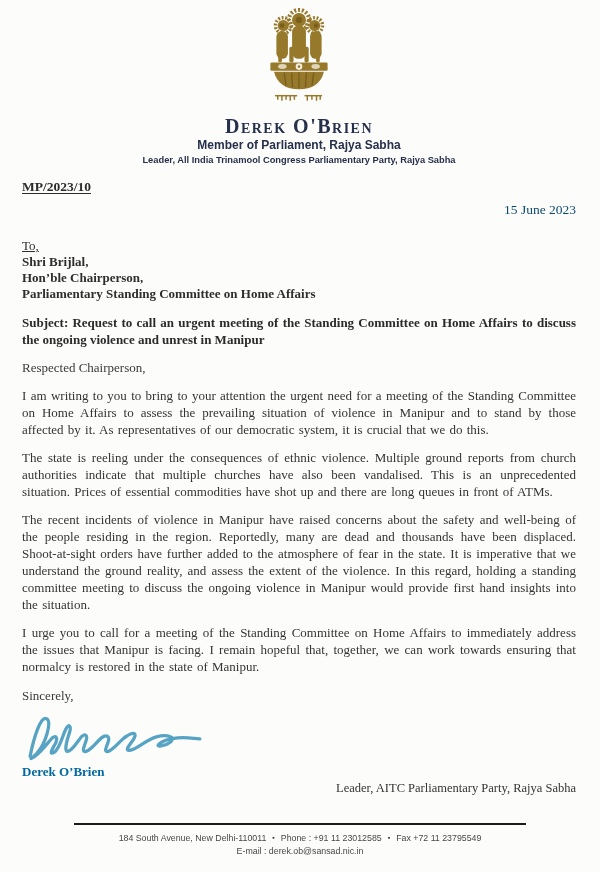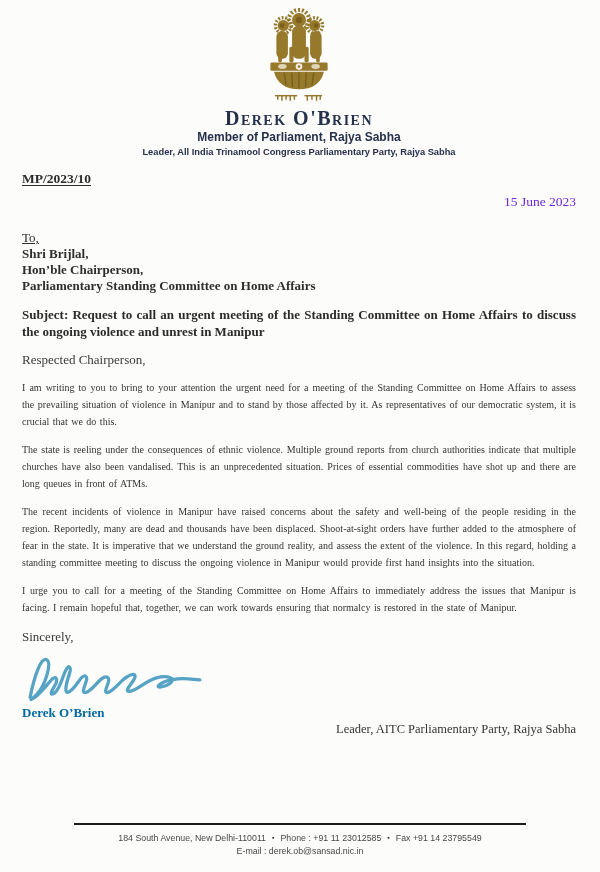--- a/index.html
+++ b/index.html
@@ -16,21 +16,21 @@
   
   .letterhead { text-align: center; }
   .emblem-wrap { line-height: 0; }
   .mp-name {
     font-family: "Liberation Serif", serif;
     font-variant: small-caps;
     font-weight: 700;
     font-size: 20px;
     letter-spacing: 1.5px;
     color: #26304a;
-    margin-top: 4px;
+    margin-top: 12px;
     line-height: 1.05;
   }
   .mp-title {
     font-family: "Liberation Sans", sans-serif;
     font-weight: 700;
     font-size: 12px;
     color: #26304a;
     margin-top: 1px;
   }
   .mp-subtitle {
@@ -47,21 +47,21 @@
     font-size: 13.5px;
     text-decoration: underline;
     text-underline-offset: 2px;
     margin-top: 14px;
     color: #2c2c2c;
   }
   .date-line {
     text-align: right;
     font-size: 13.5px;
     margin-top: 7px;
-    color: #6d28d9;
+    color: #0c4a6e;
   }
 
   
   .recipient { margin-top: 20px; font-size: 13px; line-height: 16px; color: #2e2e2e; }
   .recipient .to { font-weight: 400; text-decoration: underline; }
   .recipient .r-line { font-weight: 700; }
 
   
   .subject {
     margin-top: 12px;
@@ -69,21 +69,21 @@
     font-size: 13px;
     line-height: 17px;
     text-align: justify;
     color: #2b2b2b;
   }
 
   .greeting { margin-top: 12px; font-size: 13px; color: #3a3a3a; }
 
   .para {
     margin-top: 11px;
-    font-size: 10px;
+    font-size: 13px;
     line-height: 17px;
     text-align: justify;
     color: #343434;
     word-spacing: 1px;
   }
 
   .closing { margin-top: 13px; font-size: 13px; color: #3a3a3a; }
 
   
   .sig-block { margin-top: 4px; }
@@ -196,18 +196,18 @@
     </svg>
     <div class="sig-name">Derek O’Brien</div>
     <div class="sig-title">Leader, AITC Parliamentary Party, Rajya Sabha</div>
   </div>
 
 </div>
 
 <div class="footer">
   <div class="footer-rule"></div>
   <div class="footer-line">
-    <span>184 South Avenue, New Delhi-110011</span><span class="footer-sep">▪</span><span>Phone : +91 11 23012585</span><span class="footer-sep">▪</span><span>Fax +91 14 23795549</span>
+    <span>184 South Avenue, New Delhi-110011</span><span class="footer-sep">▪</span><span>Phone : +91 11 23012585</span><span class="footer-sep">▪</span><span>Fax +72 11 23795549</span>
   </div>
   <div class="footer-line">
     <span>E-mail : derek.ob@sansad.nic.in</span>
   </div>
 </div>
 
 </body></html>

